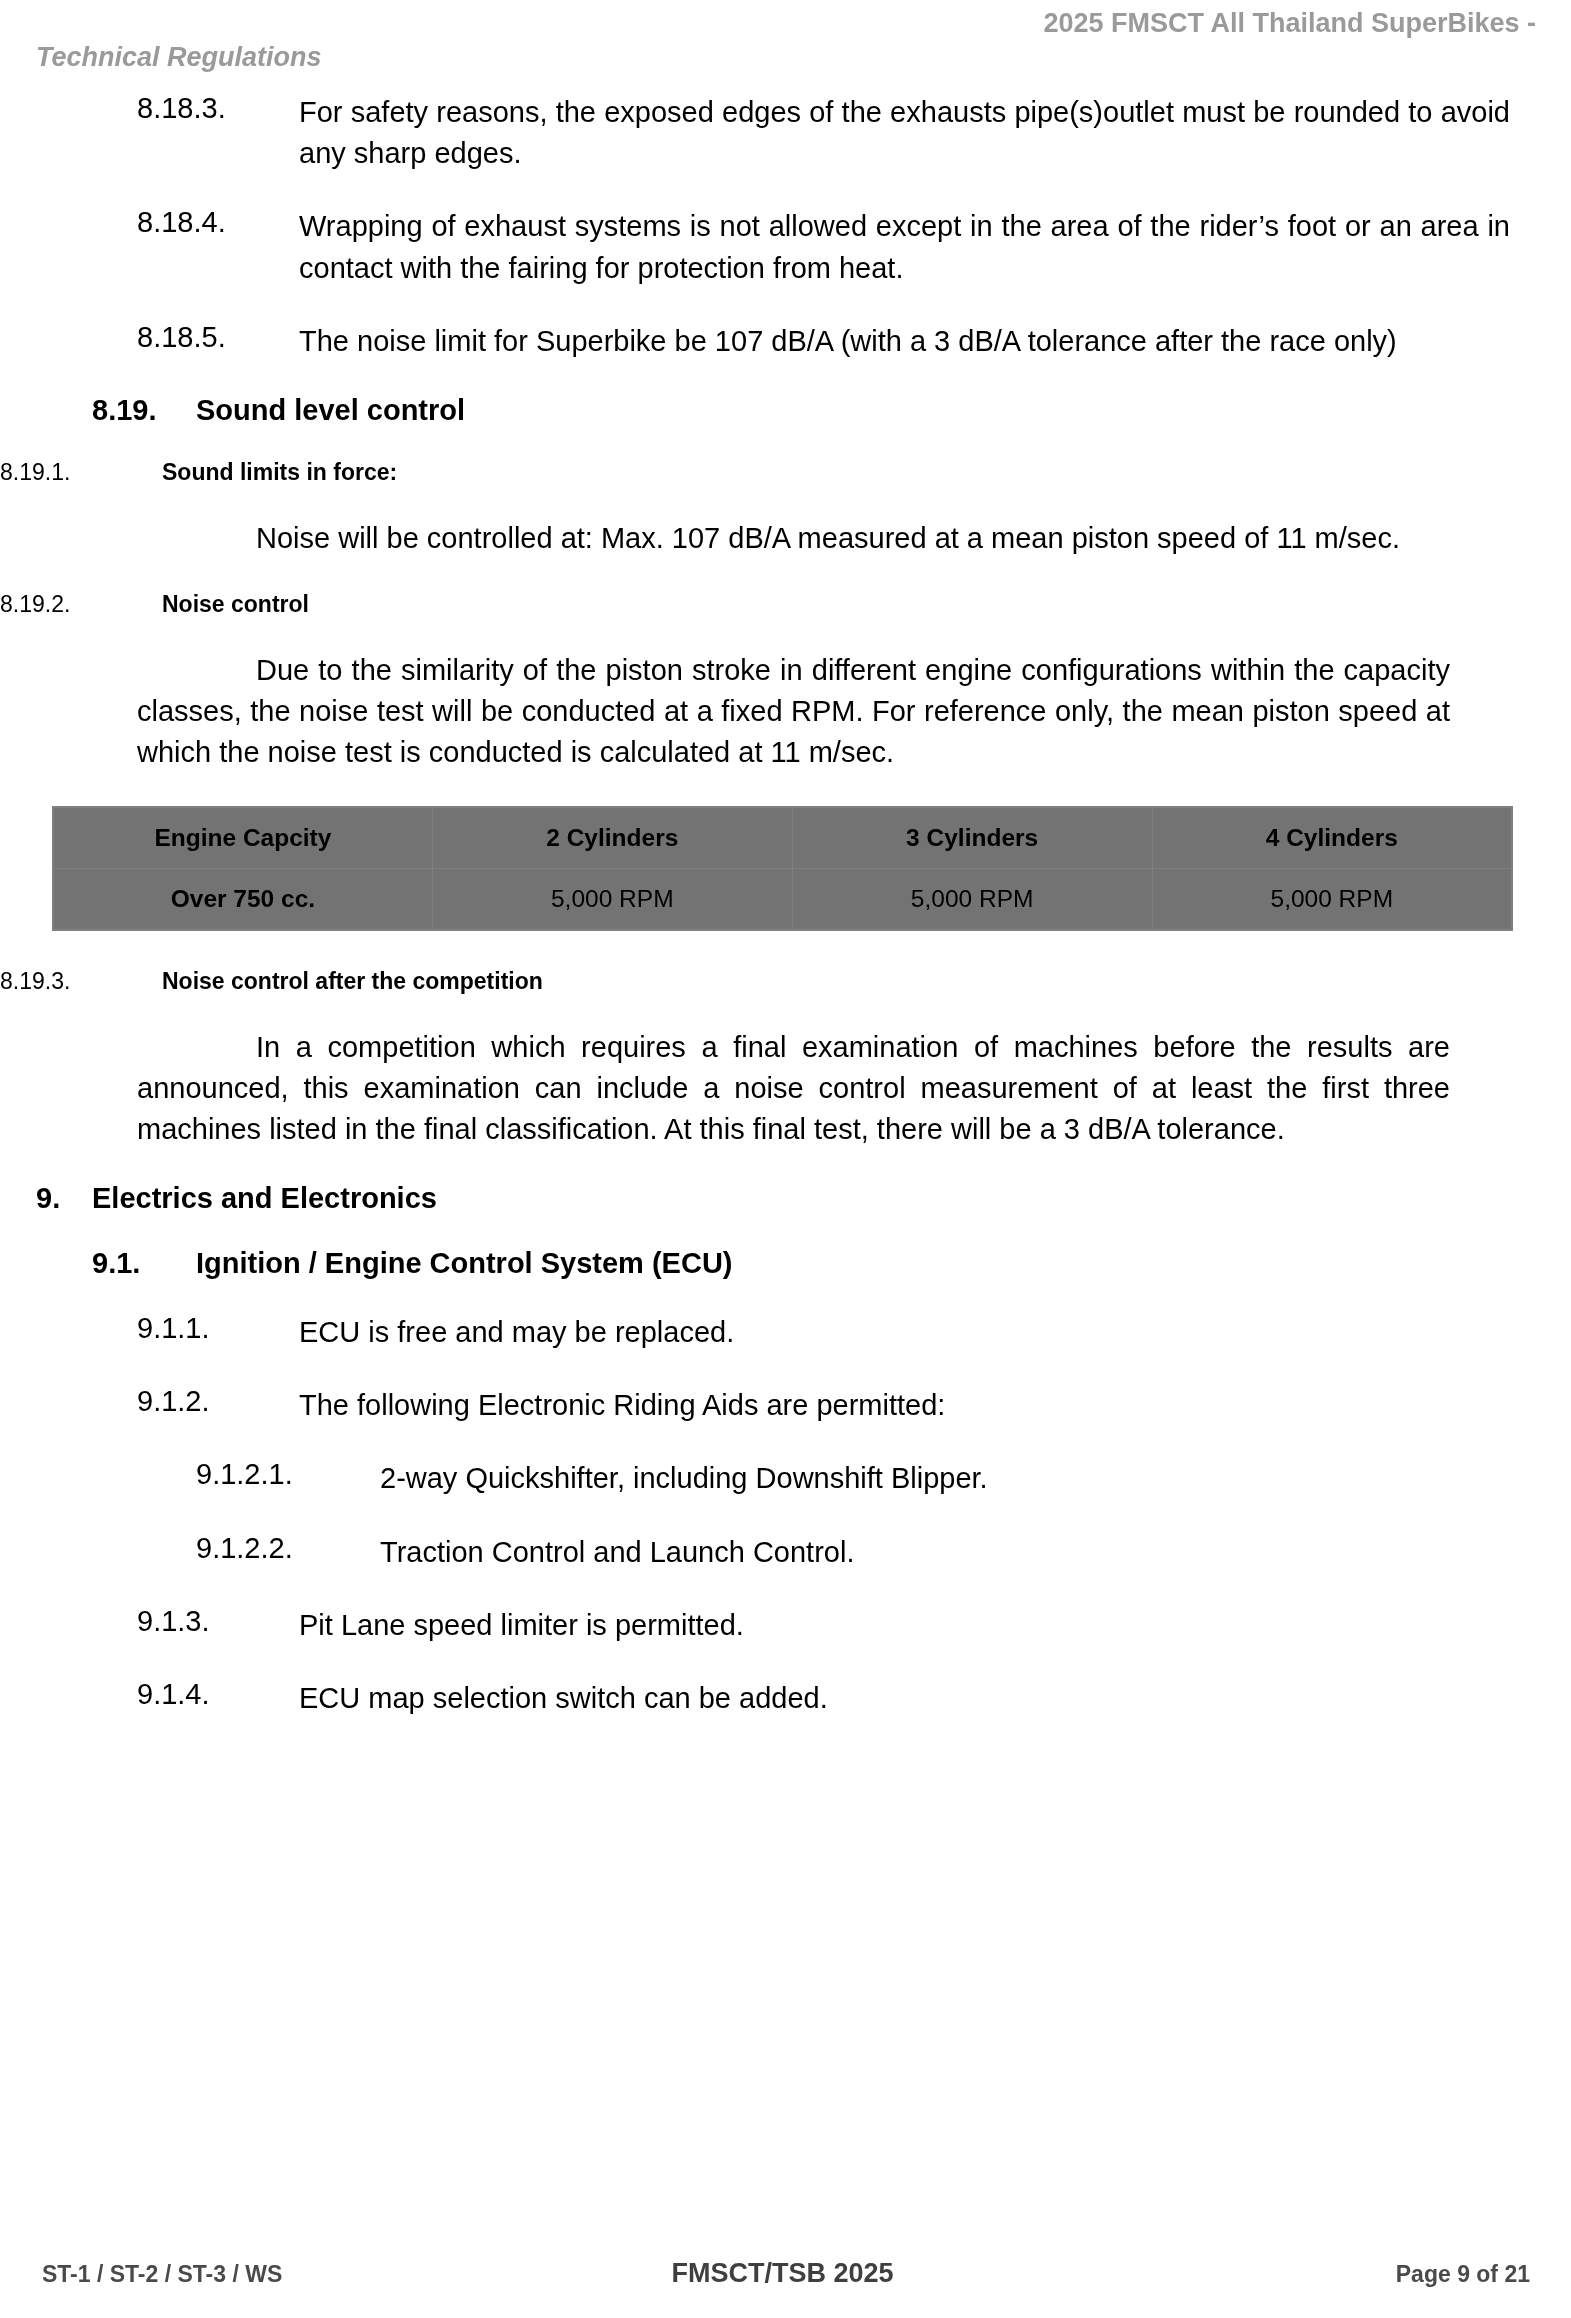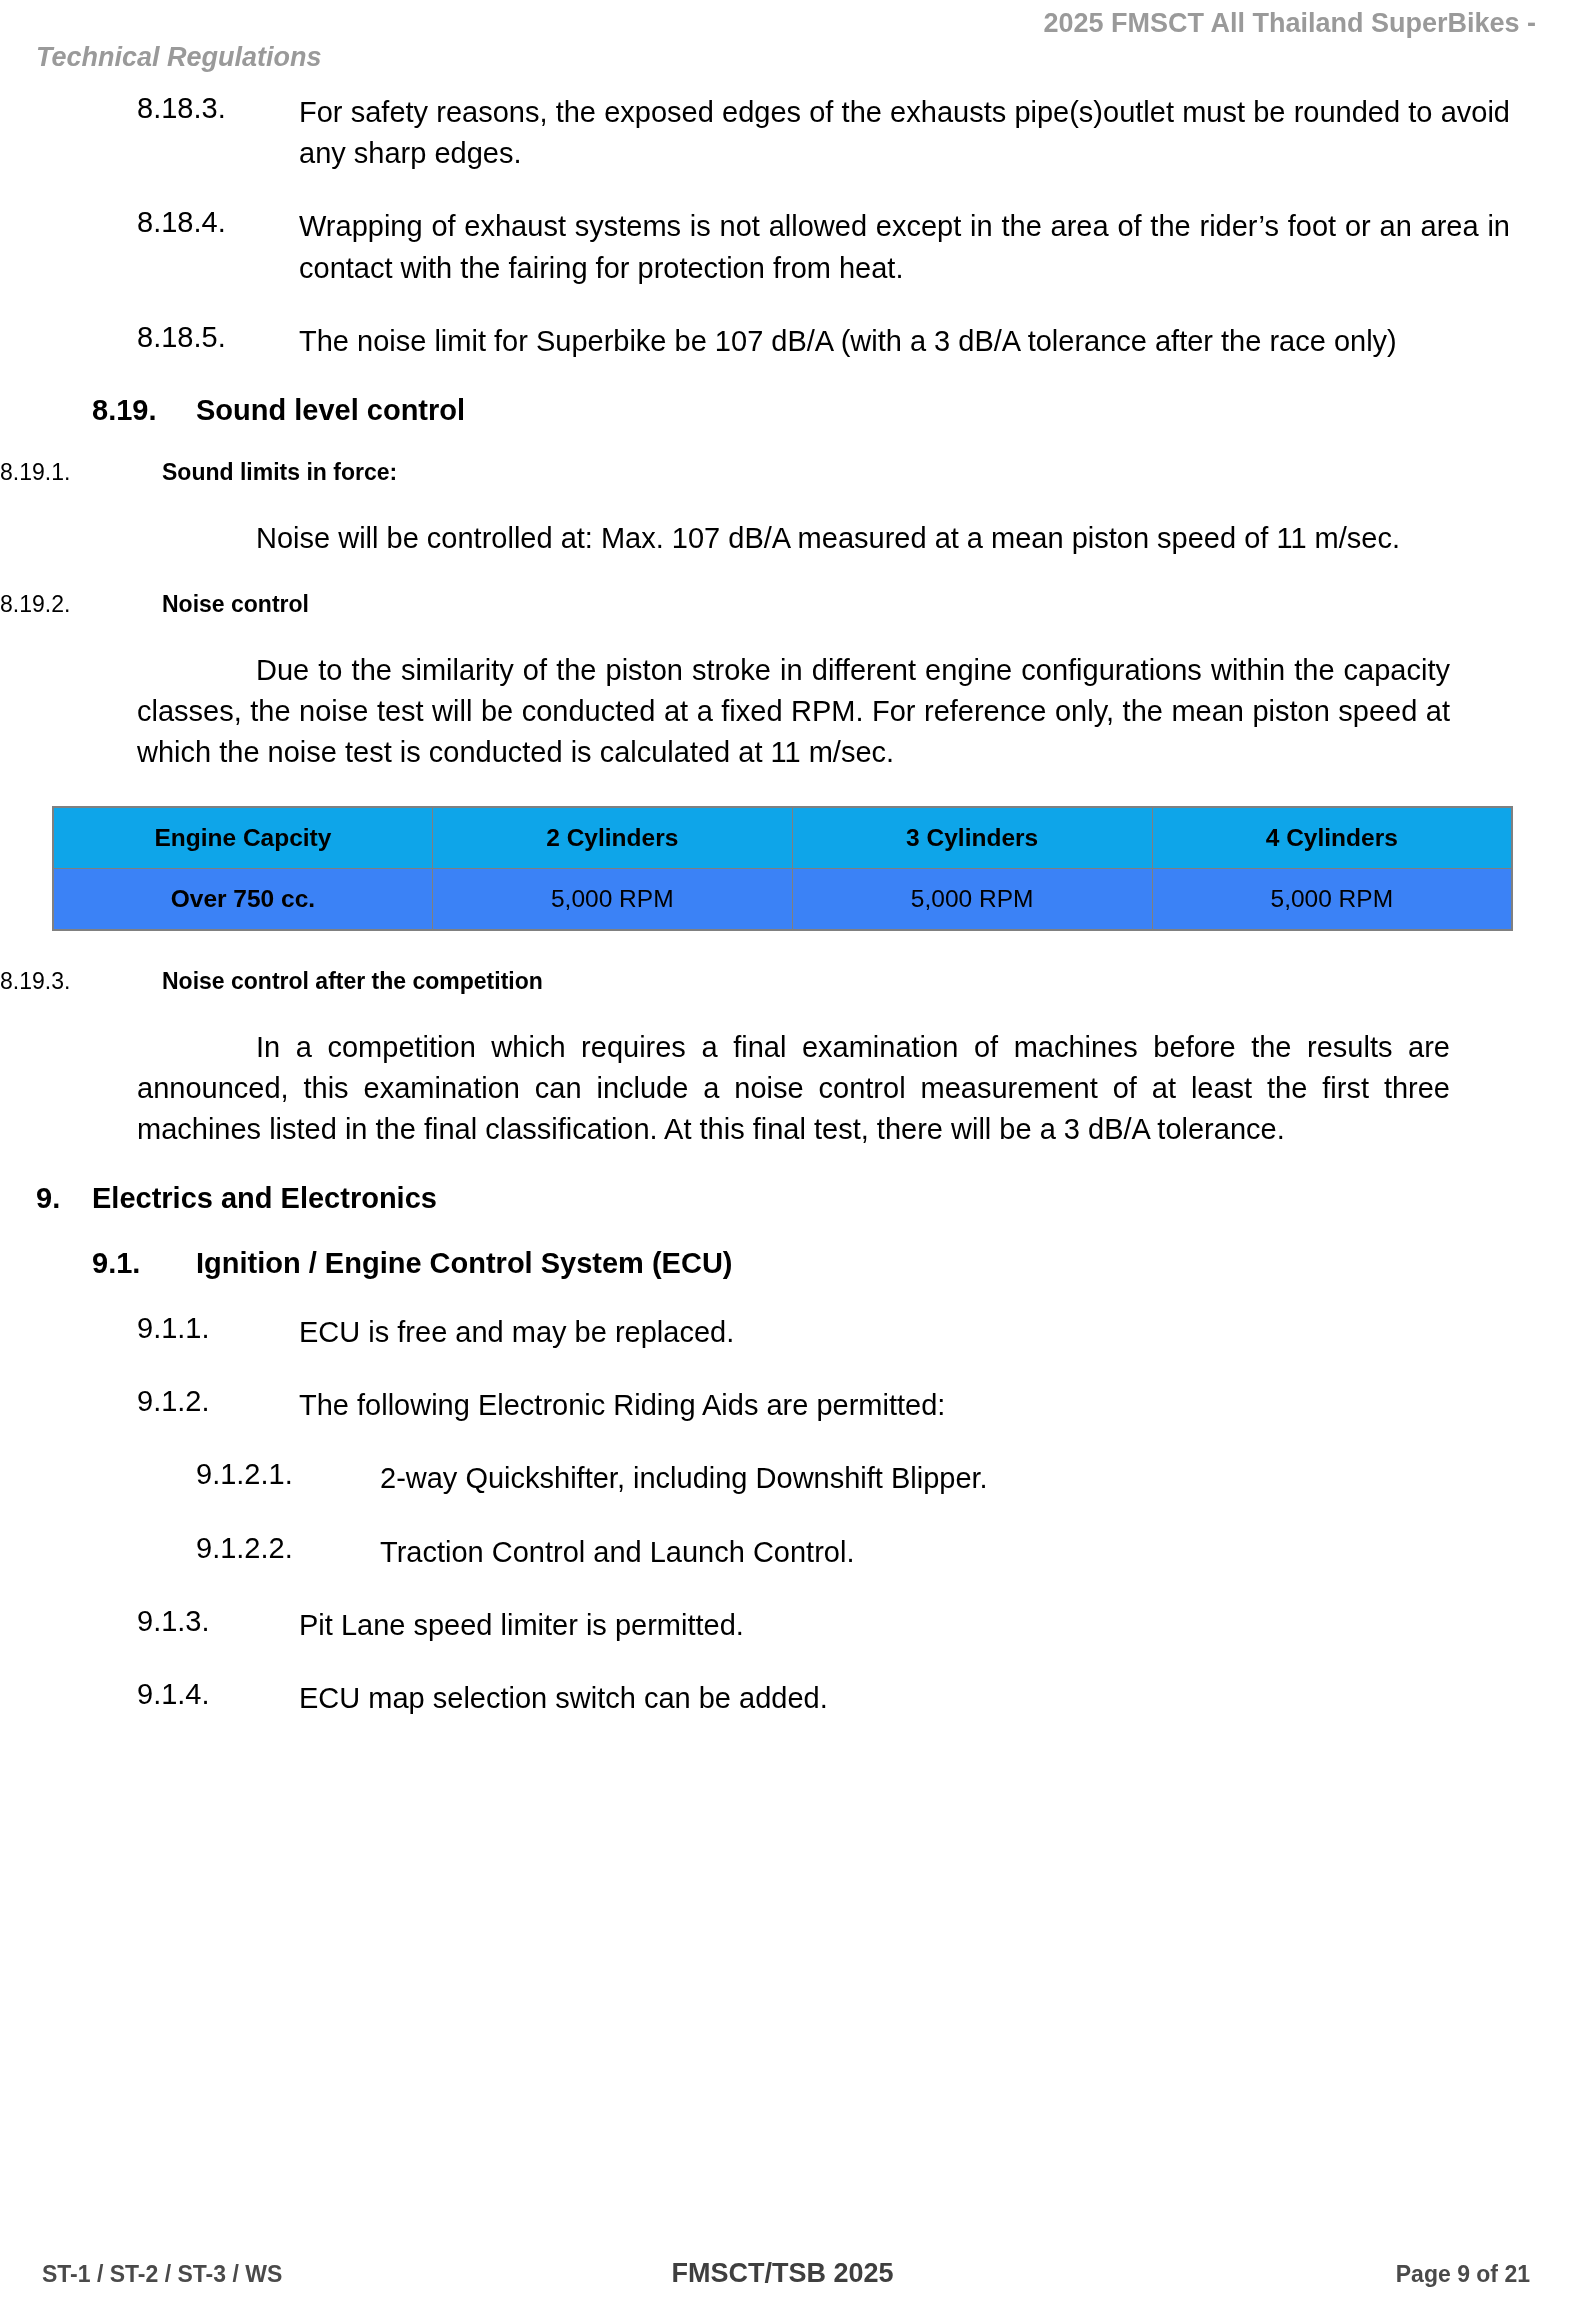--- a/index.html
+++ b/index.html
@@ -129,25 +129,25 @@
     font-size: 24.5px;
   }
   table.rpm-table th,
   table.rpm-table td {
     border: 1.4px solid #7f7f7f;
     text-align: center;
     vertical-align: middle;
     padding: 16px 7.2px;
   }
   table.rpm-table thead th {
-    background: #0ea5e9;
+    background: #737373;
     font-weight: bold;
   }
   table.rpm-table tbody td {
-    background: #3b82f6;
+    background: #737373;
     font-weight: normal;
   }
   table.rpm-table tbody td.rowhead {
     font-weight: bold;
   }
   table.rpm-table col.c1 { width: 26%; }
   table.rpm-table col.c2,
   table.rpm-table col.c3,
   table.rpm-table col.c4 { width: 24.666%; }
 

